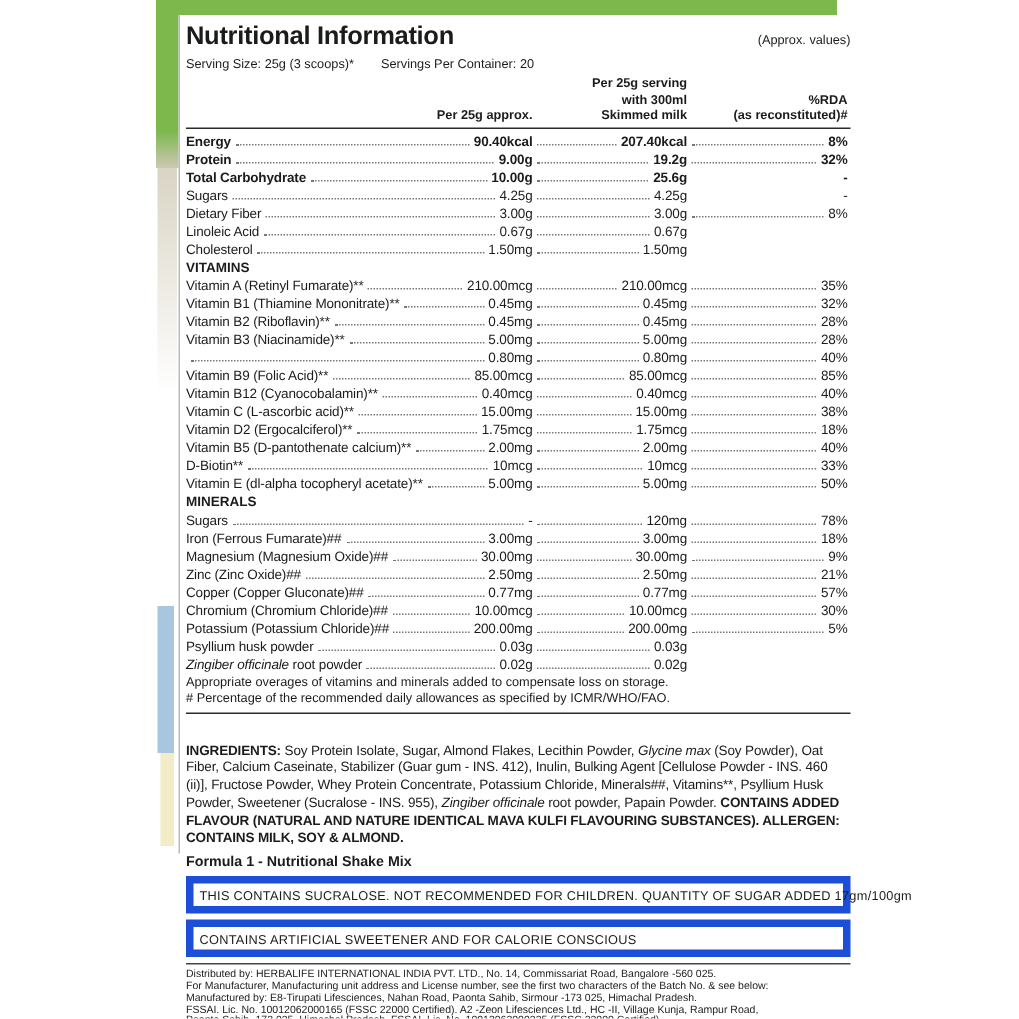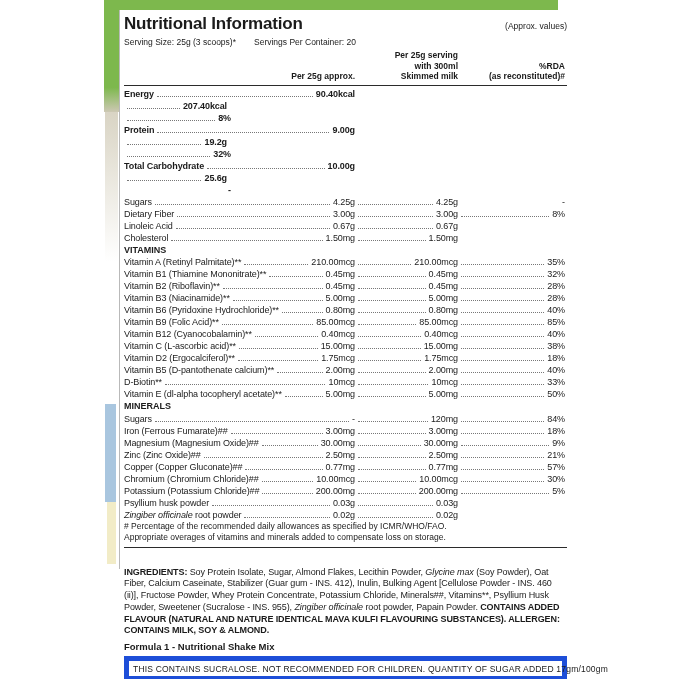--- a/index.html
+++ b/index.html
@@ -21,21 +21,21 @@
   .title{font-size:17px;font-weight:bold;letter-spacing:-0.2px;}
   .approx{font-size:8.5px;}
   .serving-row{font-size:8.5px;margin-top:3px;}
   .serving-row span{margin-right:18px;text-align:center;}
   .cols-header{display:flex;align-items:flex-end;font-weight:bold;font-size:8.5px;line-height:10.5px;margin-top:3px;}
   .ch{text-align:right;}
   .ch1{width:231px;}.ch2{width:103px;}.ch3{width:107px;text-align:right;}
   .rule{border:0;border-top:1.5px solid var(--rule);margin:3px 0 2px 0;}
   
   .trow{display:flex;font-size:9px;line-height:12px;letter-spacing:-0.1px;}
-  .trow.bold{font-weight:bold;flex-direction:column;}
+  .trow.bold{font-weight:bold;}
   .seg{display:flex;align-items:baseline;}
   .seg1{width:231px;}.seg2{width:103px;}.seg3{width:107px;}
   .dots{flex:1 1 auto;border-bottom:1px dotted var(--dot);margin:0 3px 2px 3px;min-width:2px;}
   .dots.off{border-bottom:none;}
   .val{white-space:nowrap;}
   .lbl{white-space:nowrap;}
   .sec-heading{font-size:9px;font-weight:bold;line-height:12.5px;}
   
   .note{font-size:8.5px;line-height:11.5px;}
   
@@ -189,21 +189,21 @@
             <span class="val">1.50mg</span>
           </span>
           <span class="seg seg3">
             <span class="dots off"></span>
             <span class="val"></span>
           </span>
         </div>
         <div class="sec-heading">VITAMINS</div>
         <div class="trow">
           <span class="seg seg1">
-            <span class="lbl">Vitamin A (Retinyl Palmitate)**</span>
+            <span class="lbl">Vitamin A (Retinyl Fumarate)**</span>
             <span class="dots"></span>
             <span class="val">210.00mcg</span>
           </span>
           <span class="seg seg2">
             <span class="dots"></span>
             <span class="val">210.00mcg</span>
           </span>
           <span class="seg seg3">
             <span class="dots"></span>
             <span class="val">35%</span>
@@ -249,21 +249,20 @@
             <span class="dots"></span>
             <span class="val">5.00mg</span>
           </span>
           <span class="seg seg3">
             <span class="dots"></span>
             <span class="val">28%</span>
           </span>
         </div>
         <div class="trow">
           <span class="seg seg1">
-            <span class="lbl">Vitamin B6 (Pyridoxine Hydrochloride)**</span>
             <span class="dots"></span>
             <span class="val">0.80mg</span>
           </span>
           <span class="seg seg2">
             <span class="dots"></span>
             <span class="val">0.80mg</span>
           </span>
           <span class="seg seg3">
             <span class="dots"></span>
             <span class="val">40%</span>
@@ -380,21 +379,21 @@
             <span class="lbl">Sugars</span>
             <span class="dots"></span>
             <span class="val">-</span>
           </span>
           <span class="seg seg2">
             <span class="dots"></span>
             <span class="val">120mg</span>
           </span>
           <span class="seg seg3">
             <span class="dots"></span>
-            <span class="val">84%</span>
+            <span class="val">78%</span>
           </span>
         </div>
         <div class="trow">
           <span class="seg seg1">
             <span class="lbl">Iron (Ferrous Fumarate)##</span>
             <span class="dots"></span>
             <span class="val">3.00mg</span>
           </span>
           <span class="seg seg2">
             <span class="dots"></span>
@@ -506,22 +505,22 @@
             <span class="val">0.02g</span>
           </span>
           <span class="seg seg3">
             <span class="dots off"></span>
             <span class="val"></span>
           </span>
         </div>
       </div>
 
     <div>
+      <div class="note">Appropriate overages of vitamins and minerals added to compensate loss on storage.</div>
       <div class="note"># Percentage of the recommended daily allowances as specified by ICMR/WHO/FAO.</div>
-      <div class="note">Appropriate overages of vitamins and minerals added to compensate loss on storage.</div>
     </div>
 
     <hr class="rule">
 
     <div class="ingredients"><b>INGREDIENTS: </b><span>Soy Protein Isolate, Sugar, Almond Flakes, Lecithin Powder, </span><i>Glycine max</i><span> (Soy Powder), Oat Fiber, Calcium Caseinate, Stabilizer (Guar gum - INS. 412), Inulin, Bulking Agent [Cellulose Powder - INS. 460 (ii)], Fructose Powder, Whey Protein Concentrate, Potassium Chloride, Minerals##, Vitamins**, Psyllium Husk Powder, Sweetener (Sucralose - INS. 955), </span><i>Zingiber officinale</i><span> root powder, Papain Powder. </span><b>CONTAINS ADDED FLAVOUR (NATURAL AND NATURE IDENTICAL MAVA KULFI FLAVOURING SUBSTANCES). ALLERGEN: CONTAINS MILK, SOY &amp; ALMOND.</b></div>
 
     <div class="formula">Formula 1 - Nutritional Shake Mix</div>
 
     <div>
         <div class="warn-box">THIS CONTAINS SUCRALOSE. NOT RECOMMENDED FOR CHILDREN. QUANTITY OF SUGAR ADDED 17gm/100gm</div>

